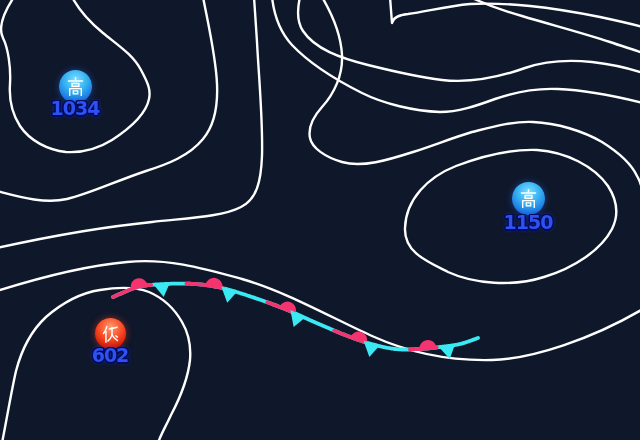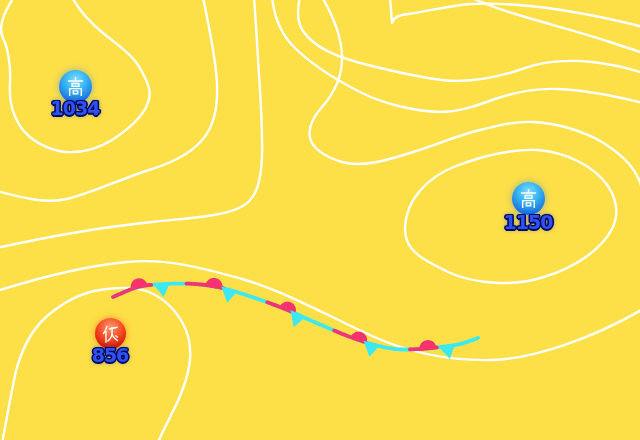--- a/index.html
+++ b/index.html
@@ -1,16 +1,16 @@
 <!DOCTYPE html>
 <html><head>
 <meta charset="utf-8">
 <style>
   html,body{margin:0;padding:0;background:#000;}
-  .map{position:relative;width:640px;height:440px;background:#fde047;overflow:hidden;
+  .map{position:relative;width:640px;height:440px;background:#0f172a;overflow:hidden;
        font-family:"DejaVu Sans","Liberation Sans",sans-serif;}
   .map svg.base{position:absolute;left:0;top:0;}
   .pc{position:absolute;border-radius:50%;display:flex;align-items:center;justify-content:center;}
   .pc.high{background:radial-gradient(circle at 50% 30%, #7edfff 0%, #35b2f2 40%, #1b6ede 78%, #1253c0 100%);
            box-shadow:0 0 7px rgba(40,120,255,.45);}
   .pc.low{background:radial-gradient(circle at 50% 30%, #ff9b6e 0%, #f84a24 45%, #d01502 80%, #b30e00 100%);
           box-shadow:0 0 7px rgba(255,70,30,.5);}
   .pc svg{display:block;}
   .pc-num{position:absolute;transform:translate(-50%,-50%);
           font-weight:bold;font-size:19px;letter-spacing:-1px;color:#2e52f2;
@@ -82,15 +82,15 @@
           <path d="M6.2 2.5 C5.5 5.5 4.2 8 2.6 10"></path>
           <path d="M5.2 7.5 V19.2"></path>
           <path d="M8.8 5.2 L17 3.4"></path>
           <path d="M11.6 3.8 V11.8"></path>
           <path d="M11.6 11.8 C10.4 14.6 9 16.4 7.4 17.8"></path>
           <path d="M11.4 11 C12.8 13.8 14.8 15.8 17.4 17.4"></path>
           <path d="M15.6 12.4 L17.2 13.8"></path>
         </svg>
         <span class="sr-glyph"></span>
       </div>
-      <div class="pc-num" style="left: 110px; top: 355px;">856</div>
+      <div class="pc-num" style="left: 110px; top: 355px;">602</div>
     </div>
 </div>
 
 </body></html>

